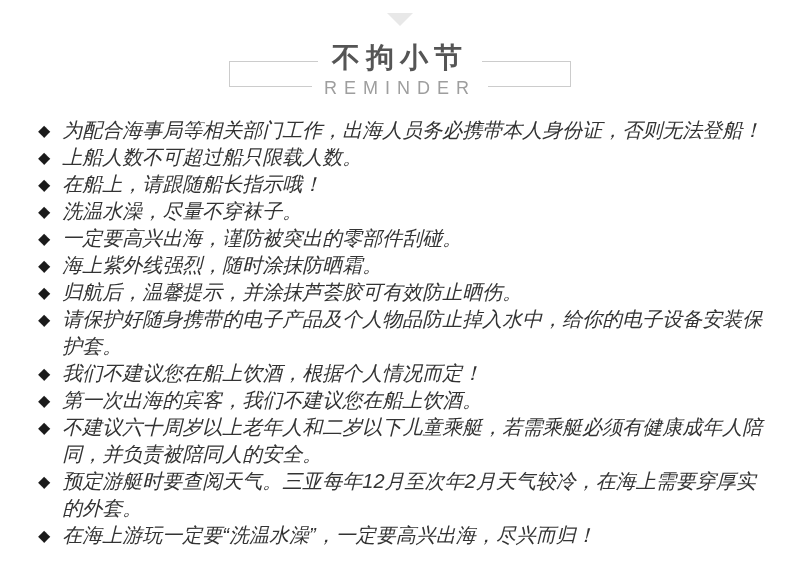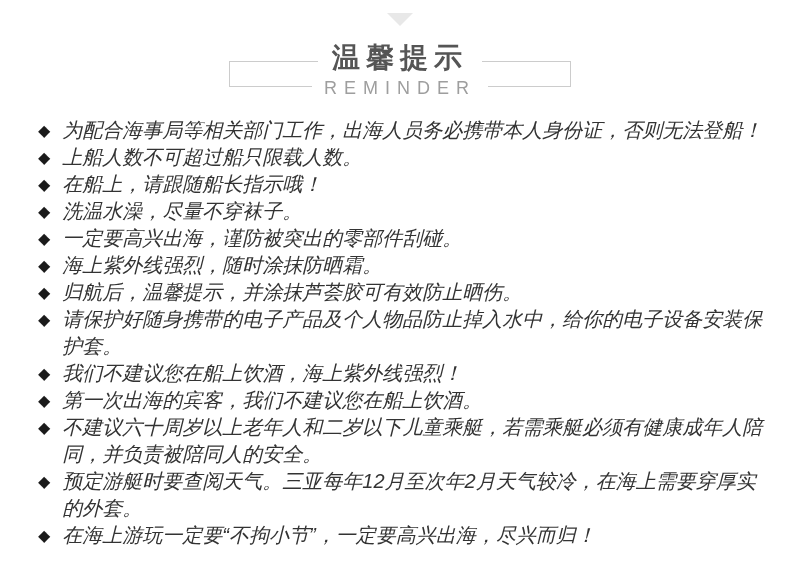--- a/index.html
+++ b/index.html
@@ -92,21 +92,21 @@
     font-style:italic;
   }
 </style>
 </head>
 <body>
 
 <div class="page">
   <div class="triangle"></div>
 
   <div class="title-box">
-    <h1 class="title">温馨提示</h1>
+    <h1 class="title">不拘小节</h1>
     <div class="subtitle">REMINDER</div>
   </div>
 
   <ul class="list">
       <li class="item">
         <span class="marker">◆</span>
         <span class="text">为配合海事局等相关部门工作，出海人员务必携带本人身份证，否则无法登船！</span>
       </li>
       <li class="item">
         <span class="marker">◆</span>
@@ -131,32 +131,32 @@
       <li class="item">
         <span class="marker">◆</span>
         <span class="text">归航后，温馨提示，并涂抹芦荟胶可有效防止晒伤。</span>
       </li>
       <li class="item">
         <span class="marker">◆</span>
         <span class="text">请保护好随身携带的电子产品及个人物品防止掉入水中，给你的电子设备安装保护套。</span>
       </li>
       <li class="item">
         <span class="marker">◆</span>
-        <span class="text">我们不建议您在船上饮酒，海上紫外线强烈！</span>
+        <span class="text">我们不建议您在船上饮酒，根据个人情况而定！</span>
       </li>
       <li class="item">
         <span class="marker">◆</span>
         <span class="text">第一次出海的宾客，我们不建议您在船上饮酒。</span>
       </li>
       <li class="item">
         <span class="marker">◆</span>
         <span class="text">不建议六十周岁以上老年人和二岁以下儿童乘艇，若需乘艇必须有健康成年人陪同，并负责被陪同人的安全。</span>
       </li>
       <li class="item">
         <span class="marker">◆</span>
         <span class="text">预定游艇时要查阅天气。三亚每年12月至次年2月天气较冷，在海上需要穿厚实的外套。</span>
       </li>
       <li class="item">
         <span class="marker">◆</span>
-        <span class="text">在海上游玩一定要“不拘小节”，一定要高兴出海，尽兴而归！</span>
+        <span class="text">在海上游玩一定要“洗温水澡”，一定要高兴出海，尽兴而归！</span>
       </li>
     </ul>
 </div>
 
 </body></html>

